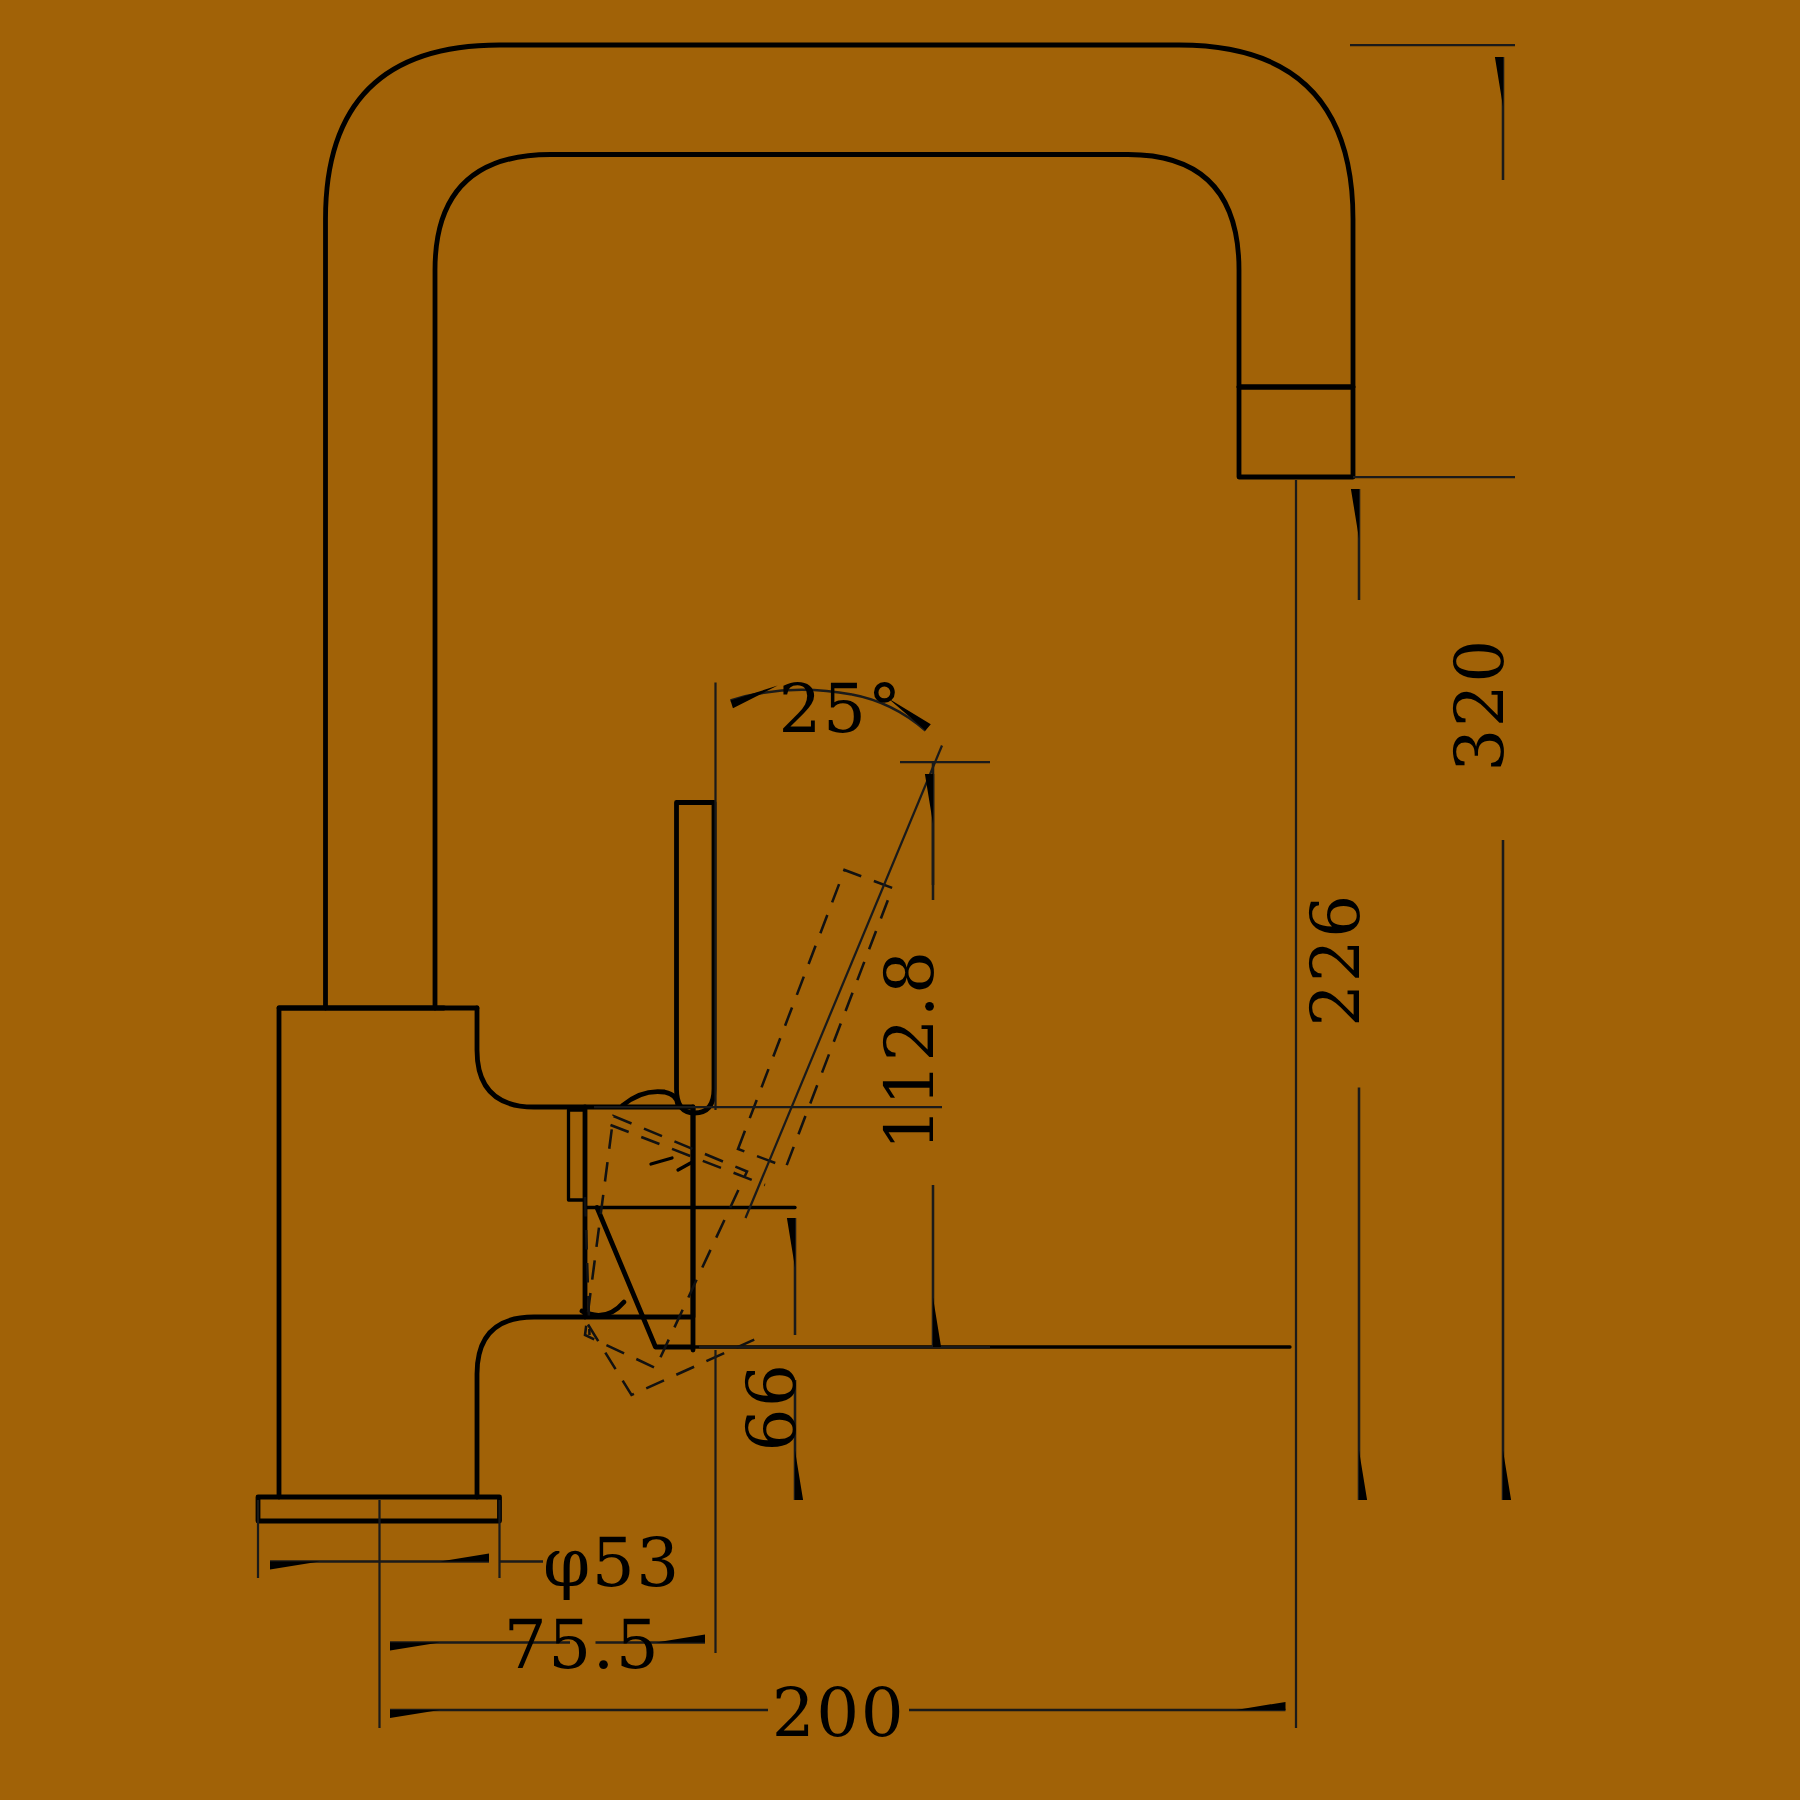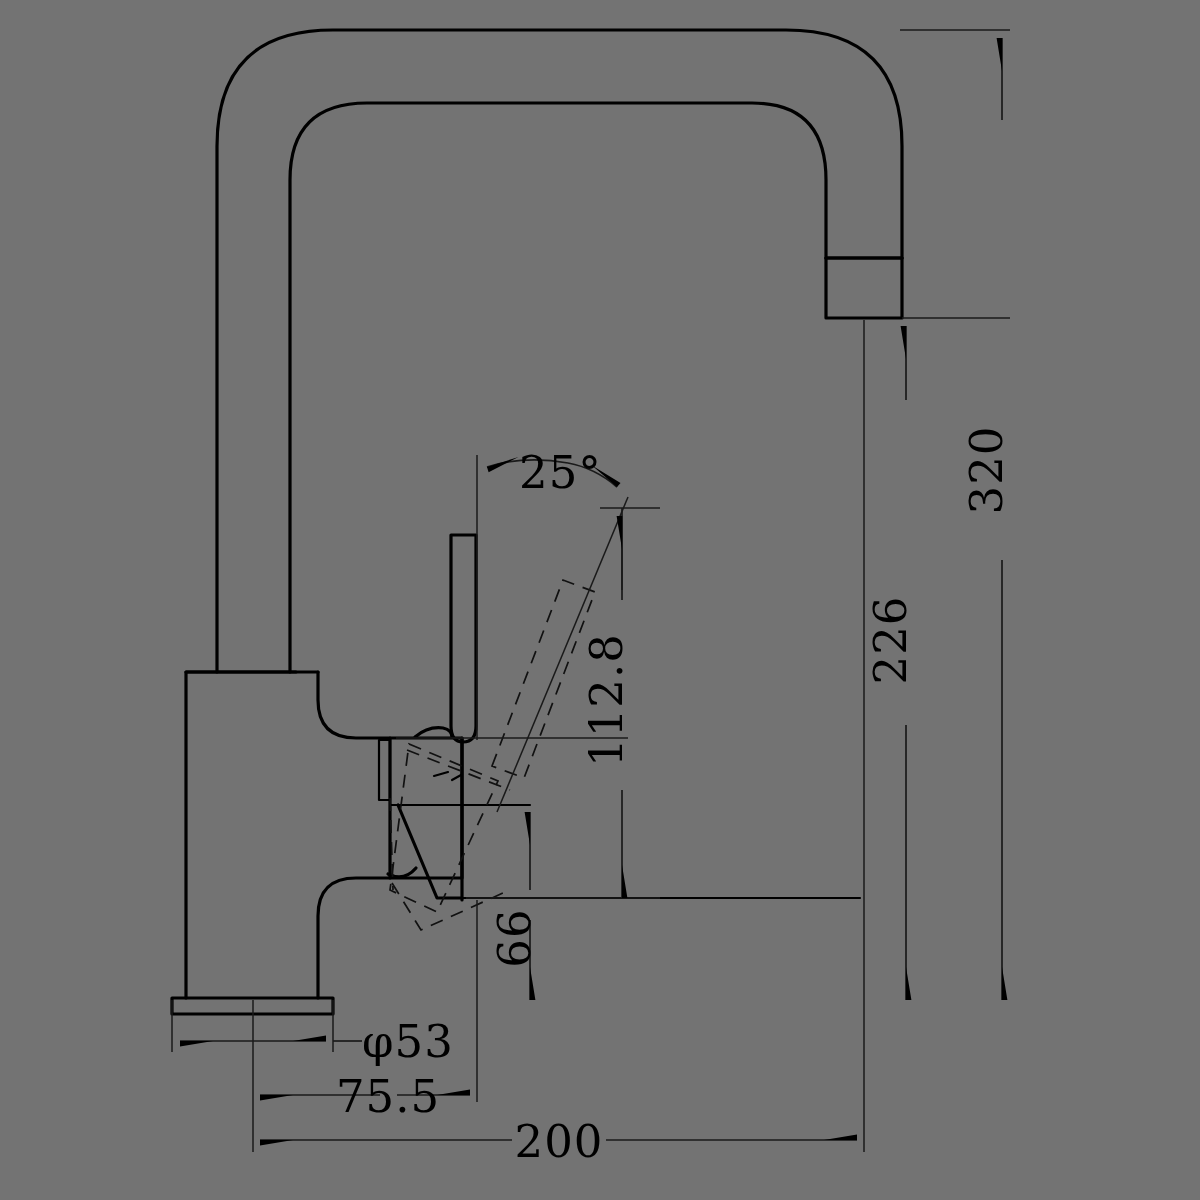--- a/index.html
+++ b/index.html
@@ -11,21 +11,21 @@
   body {
     width: 1200px;
     height: 1200px;
     font-family: "DejaVu Serif", serif;
     overflow: hidden;
   }
   #drawing-root {
     position: relative;
     width: 1200px;
     height: 1200px;
-    background: #737373;
+    background: #a16207;
   }
   svg#drawing-svg {
     display: block;
     width: 1200px;
     height: 1200px;
   }
   .outline {
     fill: none;
     stroke: #000000;
     stroke-width: 3.2;

